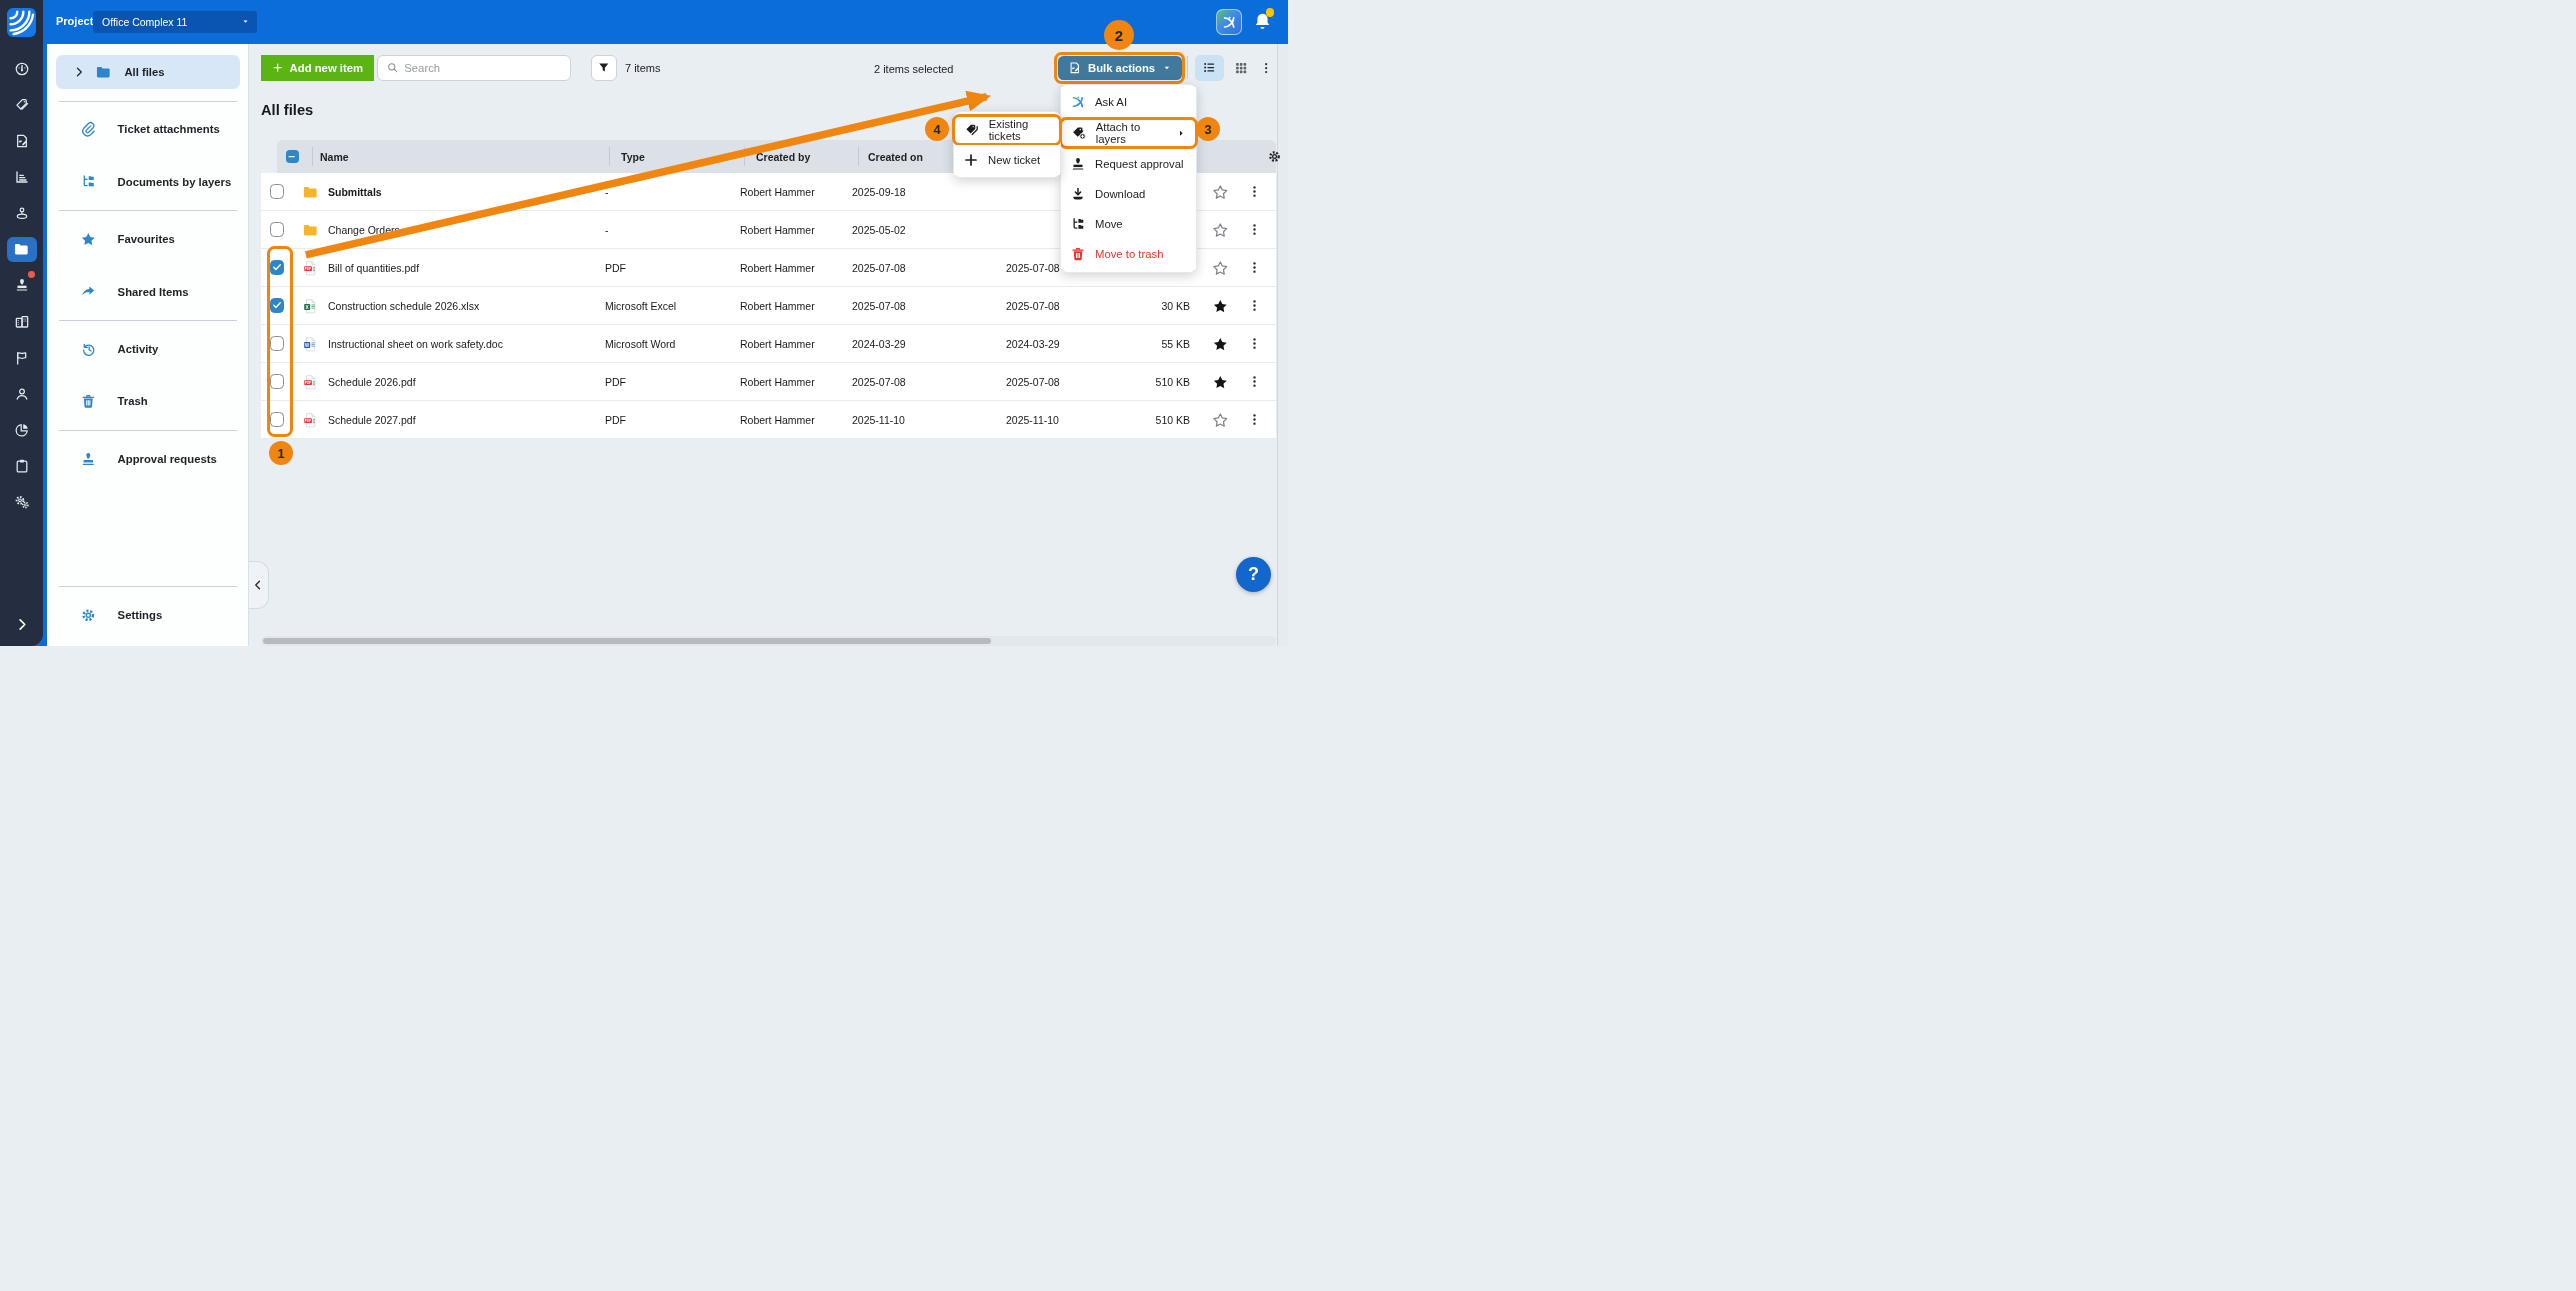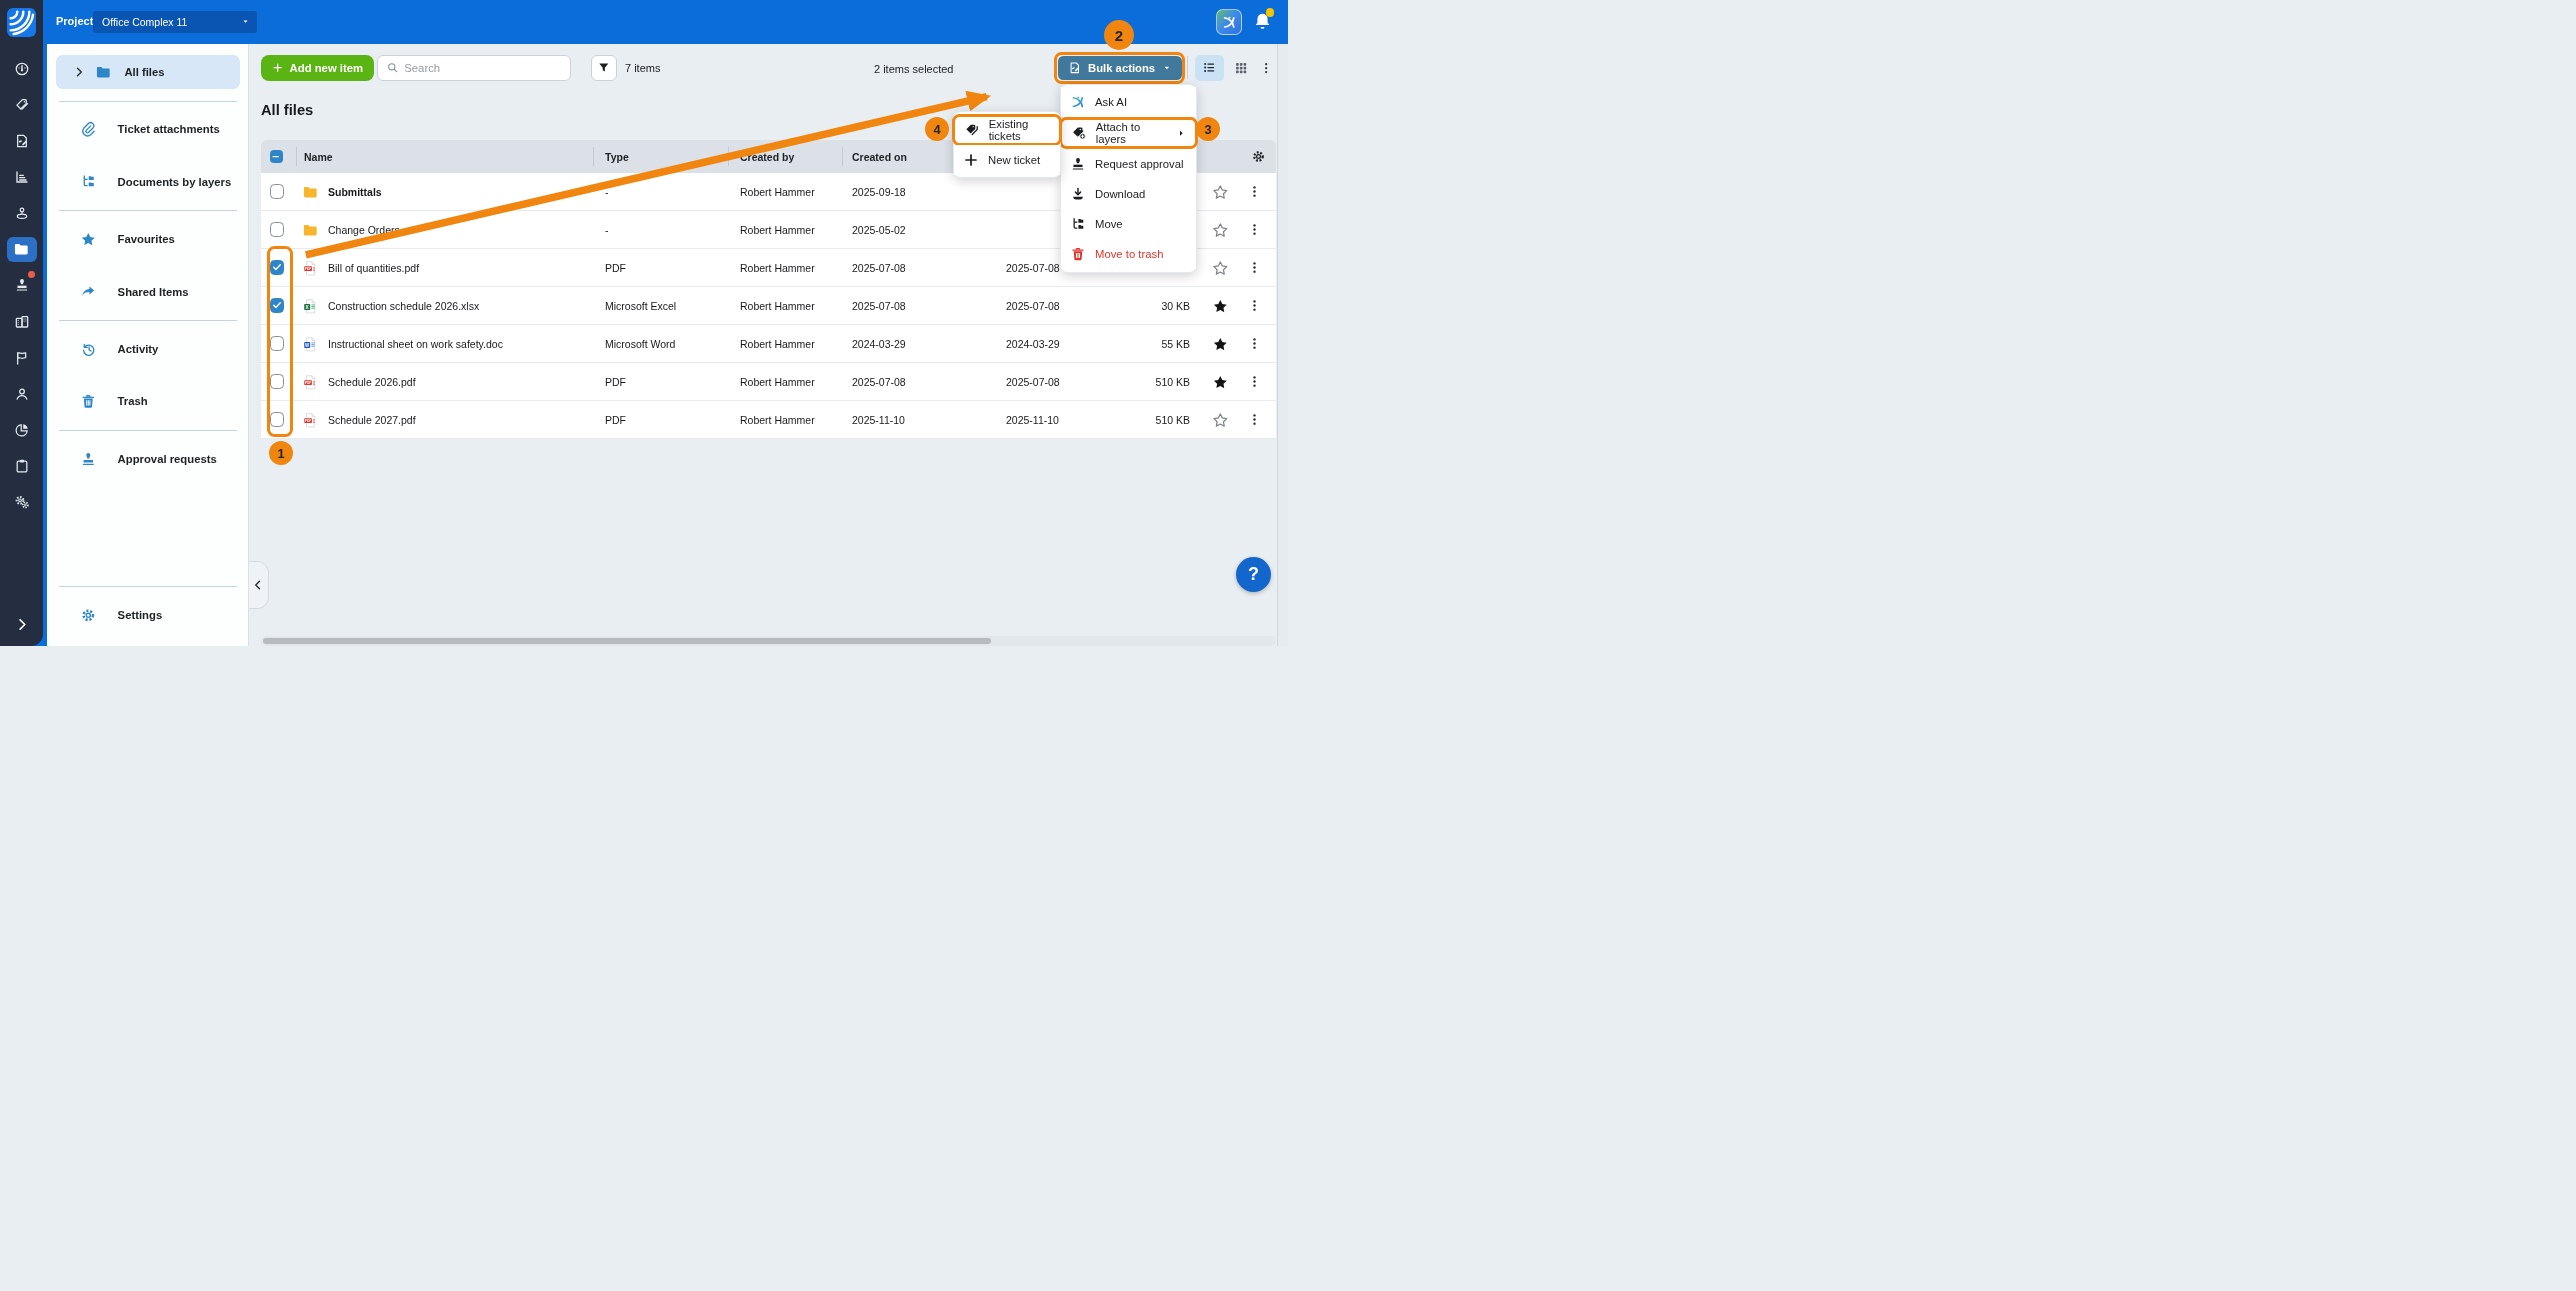--- a/index.html
+++ b/index.html
@@ -38,21 +38,21 @@
   .project-select .icon { width:9px; height:9px; margin-left:auto; color:#fff; }
   .ai-btn { left:1216px; top:9px; width:25.6px; height:25.6px; border-radius:6.8px;
     background:linear-gradient(135deg,#5FBF6E 0%,#3E8BE8 45%,#2F6FDE 100%);
     border:1.1px solid rgba(255,255,255,.55); display:flex; align-items:center; justify-content:center; z-index:6; cursor:pointer; }
   .ai-btn .icon { width:16.6px; height:16.6px; }
   .bell-btn { left:1252px; top:11.3px; width:21px; height:21px; color:#fff; z-index:6; cursor:pointer; }
   .bell-dot { left:1266px; top:8.3px; width:8.3px; height:8.3px; border-radius:50%; background:#F7C500; z-index:7; }
 
   
   .btn-add { left:261px; top:55px; height:25.6px; padding:0 10.5px; display:flex; align-items:center; gap:6.8px;
-    background:#5AB514; color:#fff; font-weight:700; font-size:11.3px; border-radius:8px; z-index:6; cursor:pointer; }
+    background:#5AB514; color:#fff; font-weight:700; font-size:11.3px; border-radius:0; z-index:6; cursor:pointer; }
   .btn-add .icon { width:11.3px; height:11.3px; color:#fff; }
   .search-box { left:377px; top:55px; width:194px; height:25.6px; background:#fff; border:0.8px solid #CBD2D9;
     border-radius:6px; display:flex; align-items:center; gap:6px; padding:0 7.5px; z-index:6; }
   .search-box .icon { width:12.8px; height:12.8px; color:#8A9097; flex:none; }
   .search-box input { border:none; outline:none; flex:1; font-size:11.3px; color:#333; font-family:inherit; background:transparent; }
   .search-box input::placeholder { color:#939BA3; }
   .btn-filter { left:591px; top:55px; width:25.6px; height:25.6px; background:#fff; border:0.8px solid #CBD2D9;
     border-radius:6px; display:flex; align-items:center; justify-content:center; z-index:6; cursor:pointer; }
   .btn-filter .icon { width:13.6px; height:13.6px; color:#1D1F22; }
   .items-count { left:625px; top:62px; font-size:11px; color:#1B1D20; z-index:6; }
@@ -86,21 +86,21 @@
   .sb-footer { position:absolute; left:0; right:0; top:542px; }
   .sb-footer .sb-divider { margin:0 12px 0 12px; }
   .sb-footer .sb-item { margin-top:10.5px; margin-bottom:0; }
   .sb-collapse { left:249px; top:561px; width:19.6px; height:48px; background:#EFF3F7;
     border:0.8px solid #D3DBE2; border-left:none; border-radius:0 12px 12px 0;
     display:flex; align-items:center; justify-content:center; z-index:5; cursor:pointer; }
   .sb-collapse .icon { width:12px; height:12px; color:#23272B; }
 
   
   .table { left:261px; top:140px; width:1015px; z-index:10; }
-  .thead { position:relative; height:33px; background:#DBE1E7; border-radius:6px 6px 0 0; }
+  .thead { position:relative; height:33px; background:#DBE1E7; border-radius:6px 6px 0 0;margin-left:16px; }
   .th { position:absolute; top:0; height:33px; display:flex; align-items:center;
     font-size:10.5px; font-weight:700; color:#1D1F23; cursor:pointer; }
   .hsep { position:absolute; top:6.8px; width:0.8px; height:19.6px; background:#C2CAD2; }
   .hd-cb { position:absolute; left:9px; top:9.8px; }
   .hd-gear { position:absolute; left:990px; top:9px; width:15px; height:15px; color:#1D1F23; cursor:pointer; }
   .row { position:relative; height:38px; background:#fff; border-bottom:0.8px solid #E7EAEE; cursor:pointer; }
   .cell { position:absolute; top:0; height:38px; display:flex; align-items:center; font-size:10.5px; color:#17191C; }
   .cb { width:13.6px; height:14.3px; border:1.2px solid #878E95; border-radius:4.5px; background:#fff; cursor:pointer; }
   .cb.on { background:#2E86C9; border-color:#2E86C9; }
   .cb .icon { width:12px; height:12px; margin:0 auto; }

